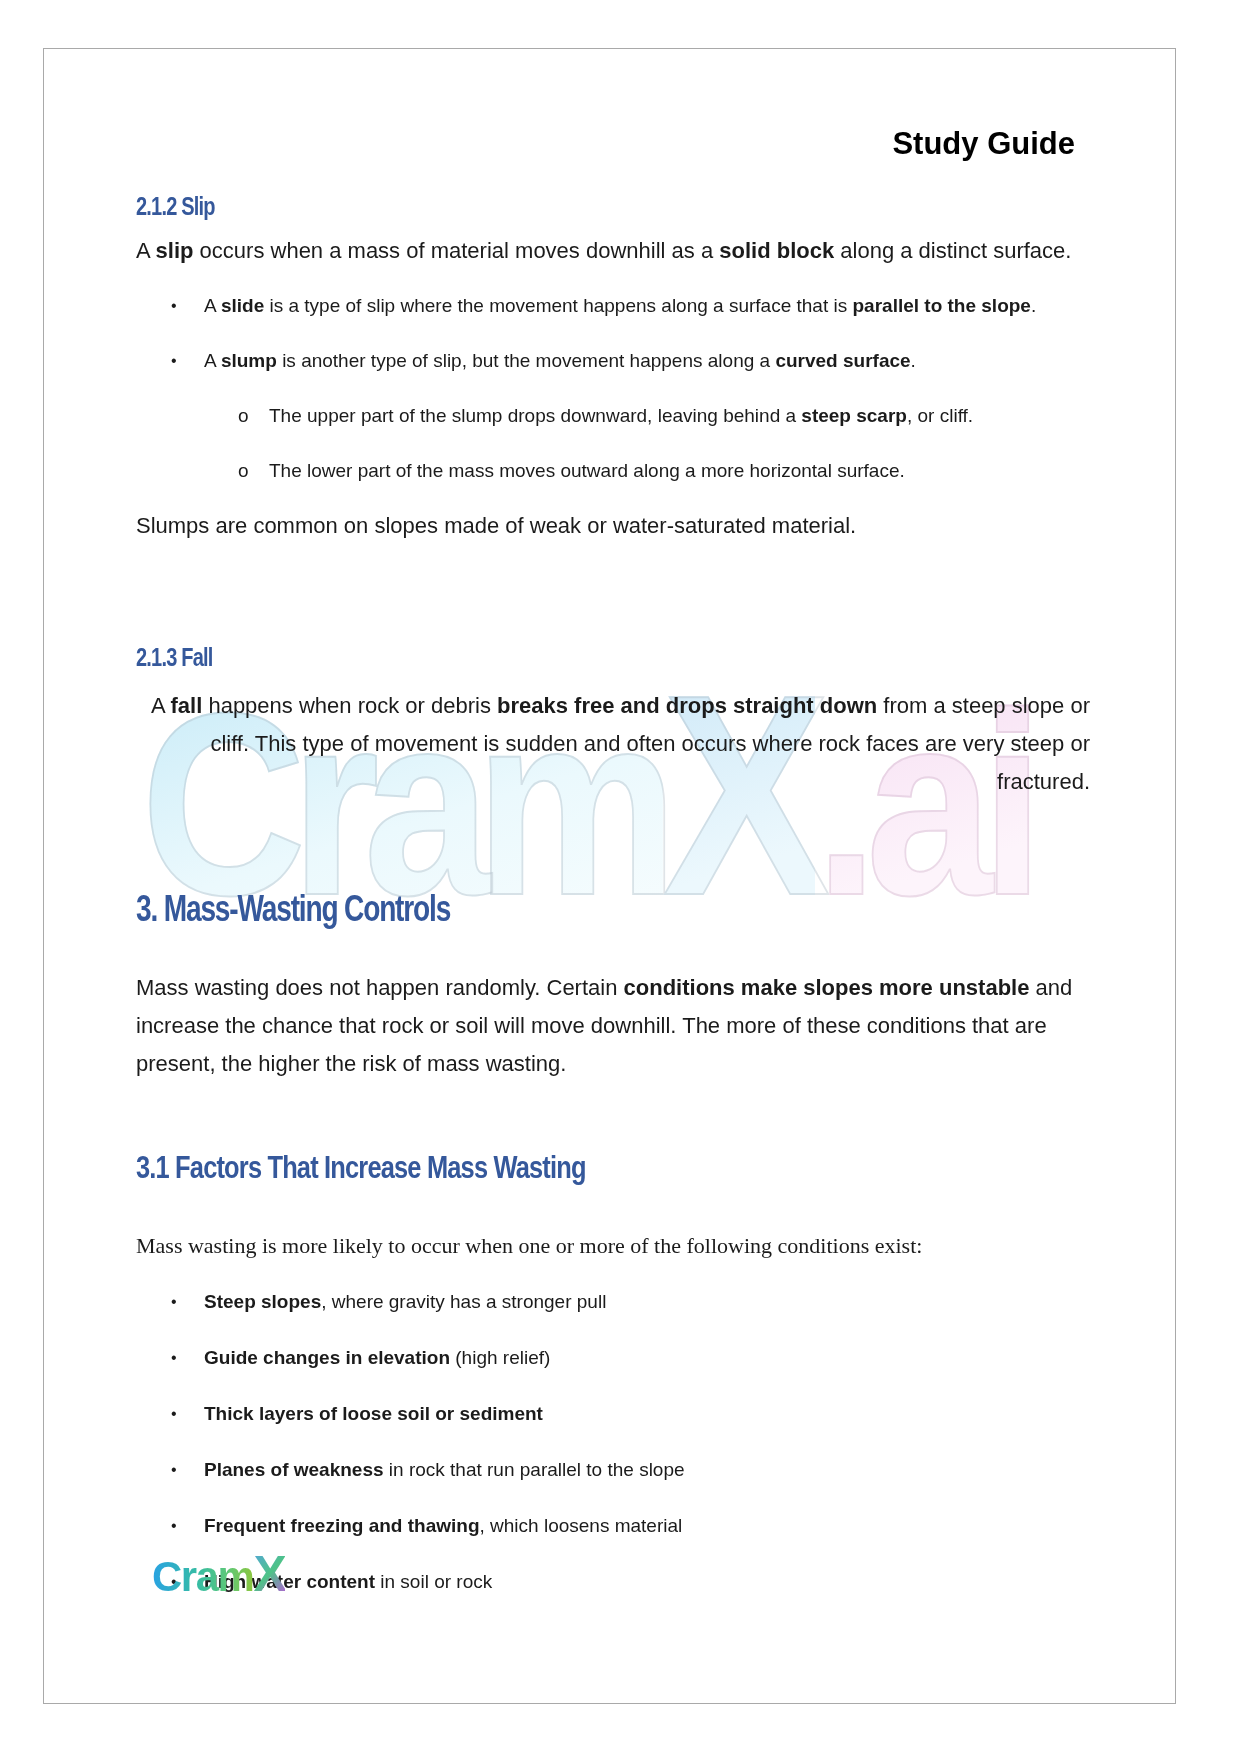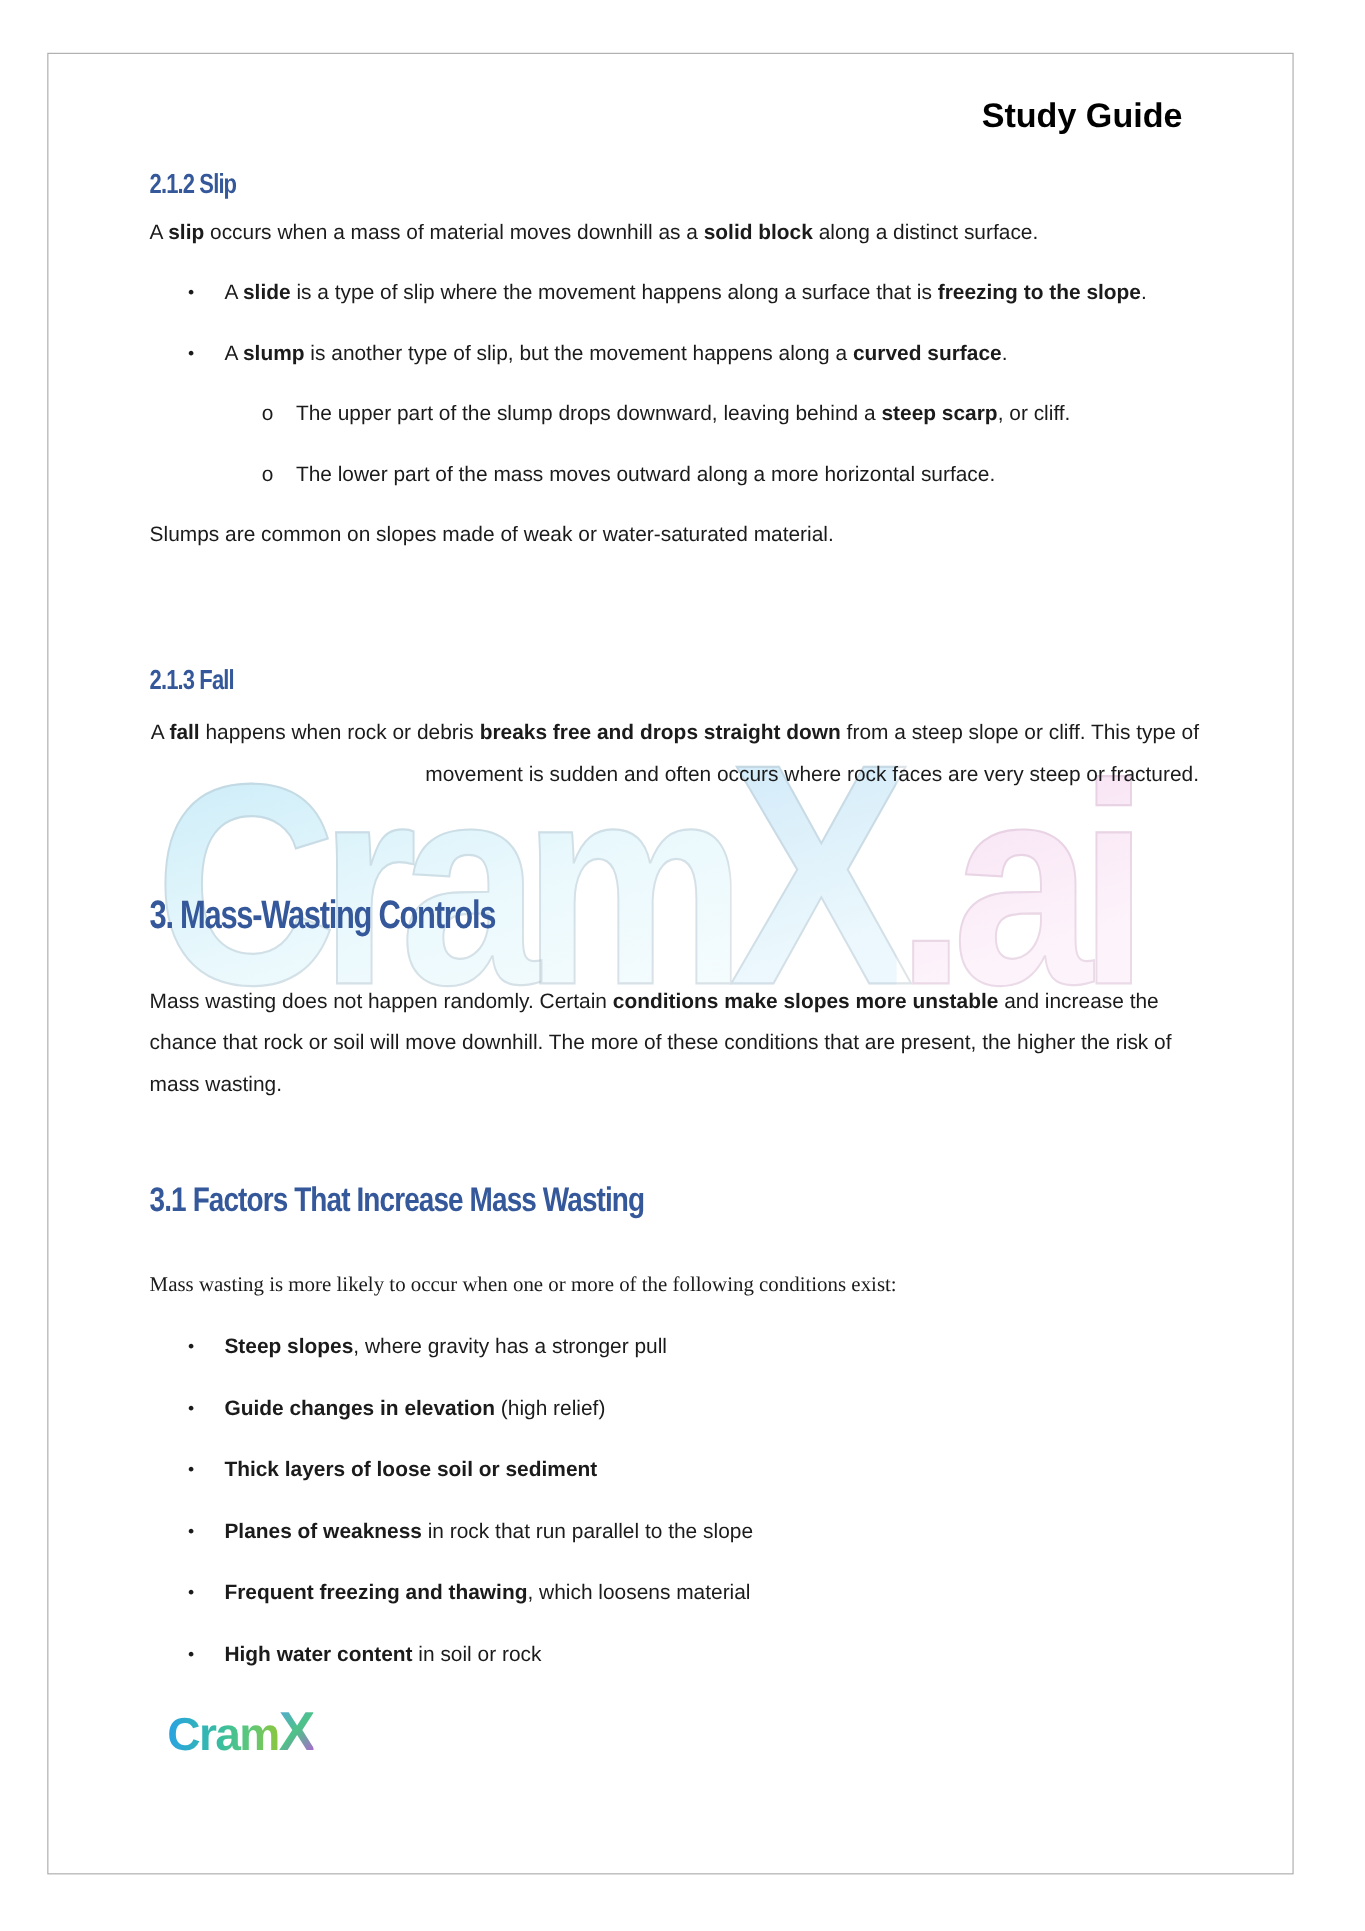--- a/index.html
+++ b/index.html
@@ -20,27 +20,27 @@
   .wm-cram{color:#d8f0f8;-webkit-text-stroke:2px rgba(172,184,194,0.38);}
   .wm-x{color:#d2eaf7;font-size:1.1em;-webkit-text-stroke:2px rgba(172,184,194,0.38);}
   .wm-ai{color:#f8e3f4;letter-spacing:-14px;-webkit-text-stroke:2px rgba(205,175,200,0.38);}
   @supports ((-webkit-background-clip:text) or (background-clip:text)){
     .wm-cram{background:linear-gradient(165deg,#c6eaf7 0%,#ebf9fd 55%,#f8fdfe 100%);-webkit-background-clip:text;background-clip:text;color:transparent;}
     .wm-x{background:linear-gradient(165deg,#cbe7f7 0%,#ecf8fd 70%);-webkit-background-clip:text;background-clip:text;color:transparent;}
     .wm-ai{background:linear-gradient(165deg,#f5dbf1 0%,#fdf4fb 70%);-webkit-background-clip:text;background-clip:text;color:transparent;}
   }
   
   .content{position:relative;z-index:1;padding:36px 85px 0 92px;}
-  .title{font-size:31px;line-height:40px;font-weight:bold;color:#000;text-align:right;padding-right:15px;}
+  .title{font-size:31px;line-height:40px;font-weight:bold;color:#000;text-align:right;padding-right:15px;margin-top:39px;}
   .h1,.h2,.h3{color:#35589b;font-weight:bold;margin:0;transform-origin:left center;}
   .h3{font-size:25px;line-height:32px;letter-spacing:-1px;transform:scaleX(0.8);margin-top:26px;}
   .h3.fall{margin-top:96px;}
   .h1{font-size:36px;line-height:44px;letter-spacing:-1.5px;transform:scaleX(0.78);margin-top:86px;}
   .h2{font-size:31px;line-height:38px;letter-spacing:-1px;transform:scaleX(0.82);margin-top:66px;}
-  .para{font-size:19px;line-height:38px;margin:17px 0 0 0;}
+  .para{font-size:22px;line-height:38px;margin:17px 0 0 0;}
   .para.p-first{margin-top:10px;}
   .para.p-fall{margin-top:14px;text-align:right;}
   .para.p-mass{margin-top:38px;}
   .para.p-factors{margin-top:40px;font-family:Liberation Serif, serif;}
   .li{display:flex;font-size:19px;line-height:38px;margin-top:17px;}
   .li.l1{padding-left:35px;}
   .li.l1 .marker{flex:none;width:33px;font-size:16px;}
   .li.l2{padding-left:102px;}
   .li.l2 .marker{flex:none;width:31px;}
   .li .li-text{flex:1;}
@@ -67,21 +67,21 @@
   <div class="content">
 
     <div class="title">Study Guide</div>
 
     <h3 class="h3">2.1.2 Slip</h3>
 
     <p class="para p-first"><span>A </span><b>slip</b><span> occurs when a mass of material moves downhill as a </span><b>solid block</b><span> along a distinct surface.</span></p>
 
     <div class="li l1">
       <span class="marker">•</span>
-      <span class="li-text"><span>A </span><b>slide</b><span> is a type of slip where the movement happens along a surface that is </span><b>freezing to the slope</b><span>.</span></span>
+      <span class="li-text"><span>A </span><b>slide</b><span> is a type of slip where the movement happens along a surface that is </span><b>parallel to the slope</b><span>.</span></span>
     </div>
 
     <div class="li l1">
       <span class="marker">•</span>
       <span class="li-text"><span>A </span><b>slump</b><span> is another type of slip, but the movement happens along a </span><b>curved surface</b><span>.</span></span>
     </div>
 
     <div class="li l2">
       <span class="marker">o</span>
       <span class="li-text"><span>The upper part of the slump drops downward, leaving behind a </span><b>steep scarp</b><span>, or cliff.</span></span>

